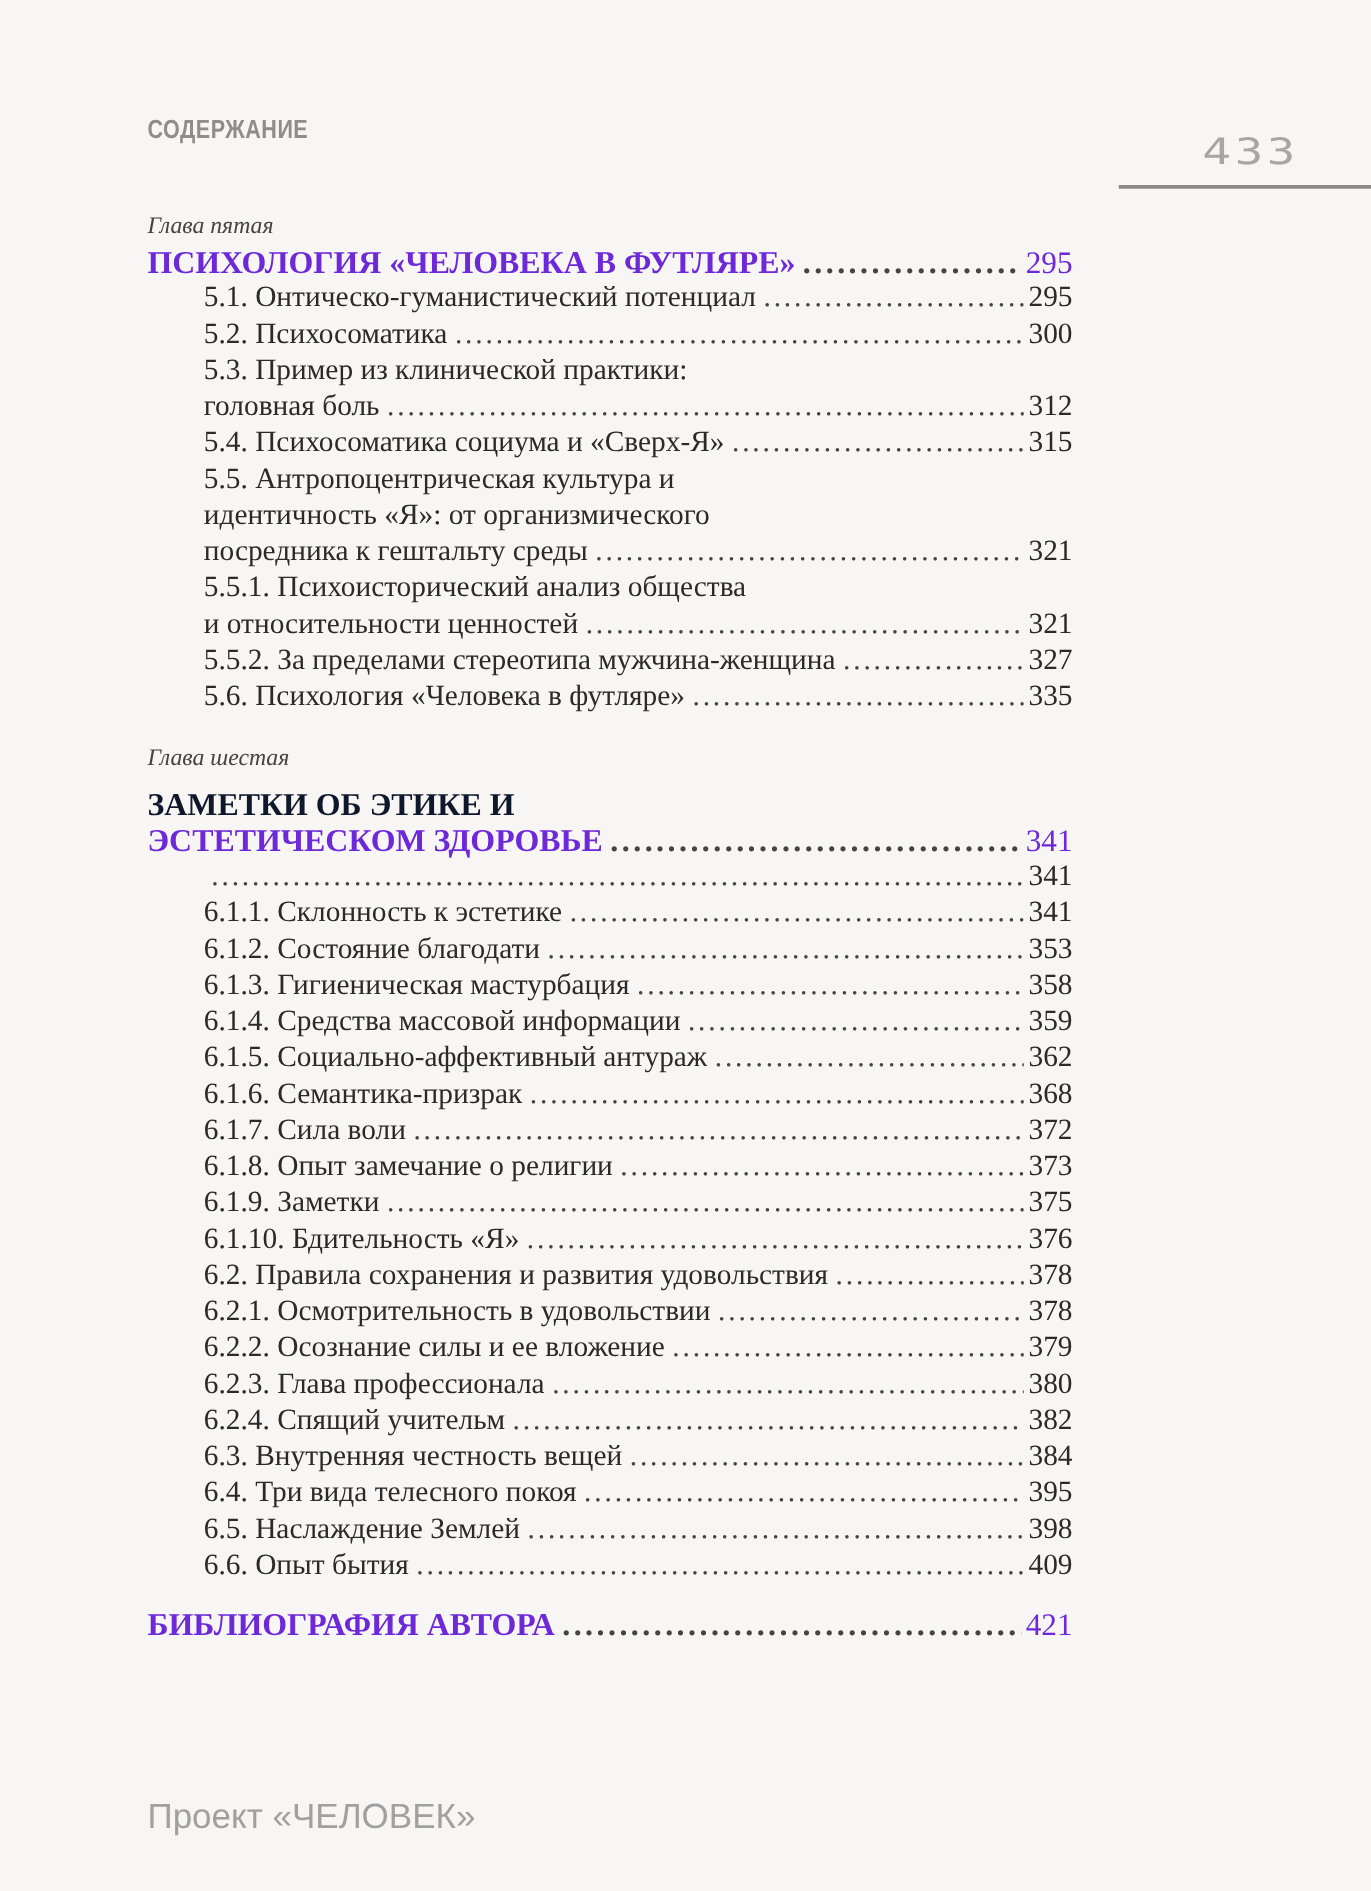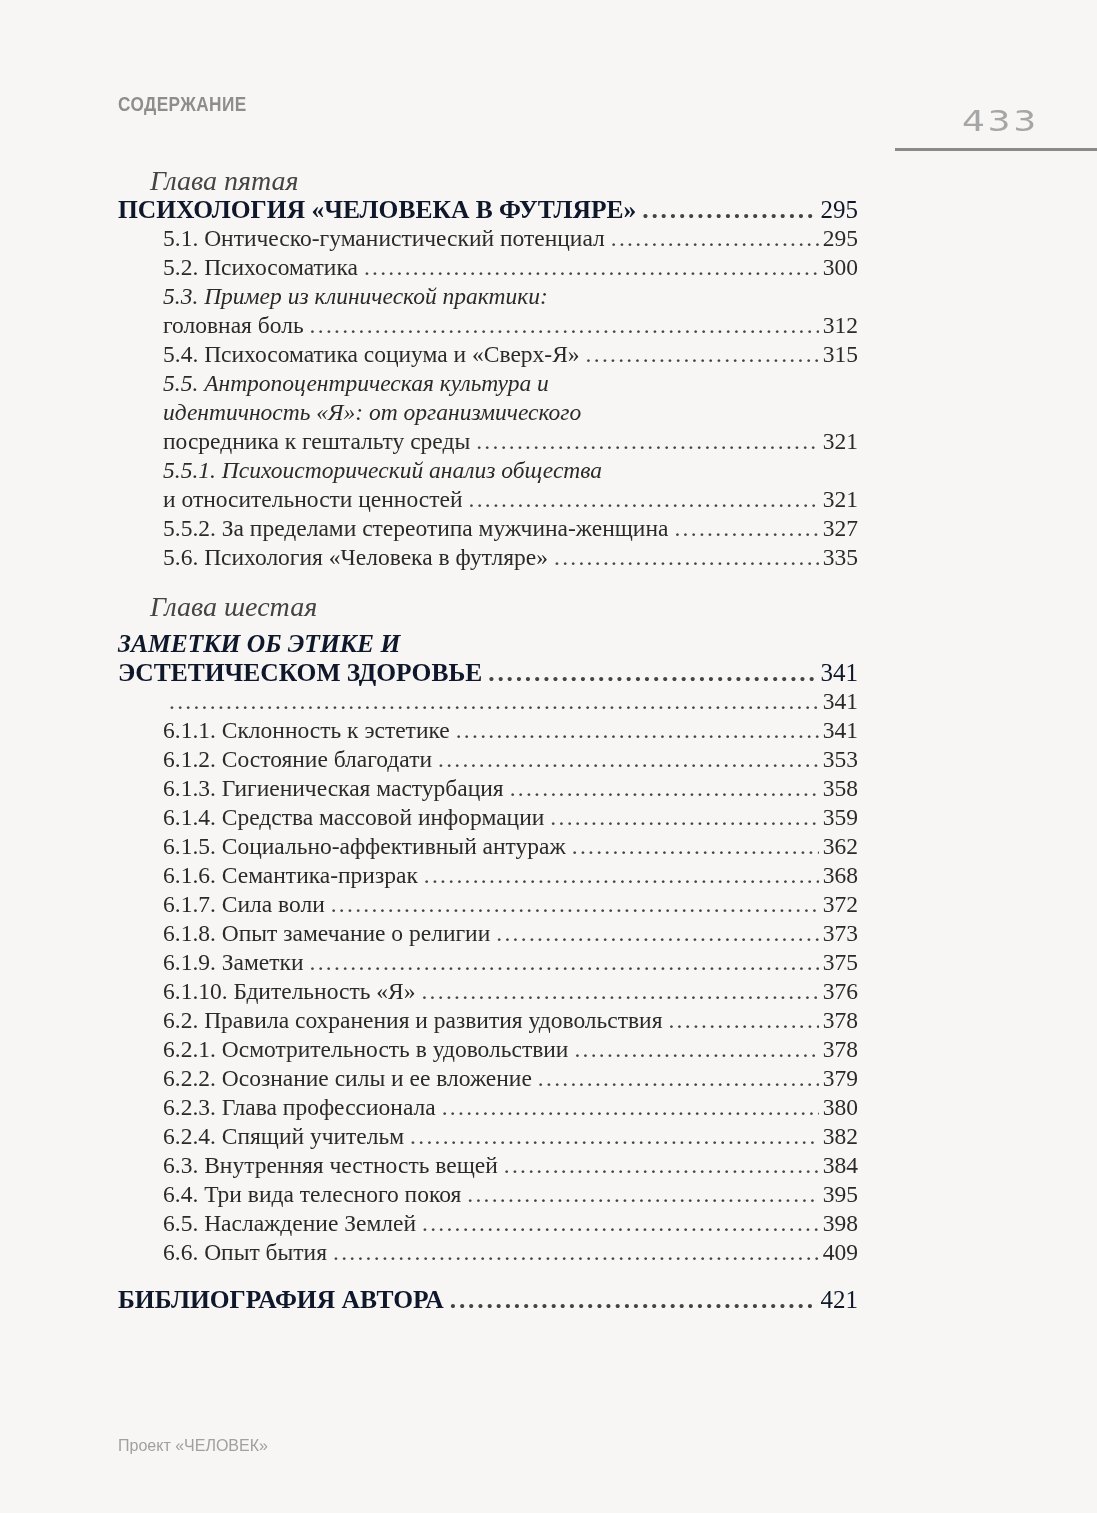--- a/index.html
+++ b/index.html
@@ -22,48 +22,48 @@
     font-family: "DejaVu Sans", "Liberation Sans", sans-serif;
     font-size: 29px; color: #a6a6a6; letter-spacing: 2px;
     transform: scaleX(1.25); transform-origin: left center;
   }
   .rule {
     position: absolute; left: 895px; top: 148px; width: 202px; height: 3px;
     background: #8a8a8a;
   }
   .toc { position: absolute; left: 118px; top: 166px; width: 740px; }
   .chapter-label {
-    font-style: italic; font-size: 28px; color: #444; height: 29px; line-height: 29px; margin-left: 32px;
+    font-style: italic; font-size: 19px; color: #444; height: 29px; line-height: 29px;
   }
   .row {
     display: flex; align-items: baseline; font-size: 23.5px; line-height: 29px; height: 29px;
     white-space: nowrap;
   }
   .row.sub { padding-left: 45px; }
-  .row.chapter { font-weight: bold; font-size: 25.5px; color: #0f172a; }
+  .row.chapter { font-weight: bold; font-size: 25.5px; color: #6d28d9; }
   .row .title { flex: 0 0 auto; }
   .row .dots {
     flex: 1 1 auto; overflow: hidden; margin: 0 4px 0 6px; color: #444;
     letter-spacing: 3.2px;
   }
   .row .dots::before {
     content: ". . . . . . . . . . . . . . . . . . . . . . . . . . . . . . . . . . . . . . . . . . . . . . . . . . . . . . . . . . . . . . . . . . . . . . . . . . . . . . . . . . . . . . . . . . . . . . . . . . . . . . . . . . . . . . . . . . . . . . . . .";
     letter-spacing: -1.8px;
   }
   .row .page { flex: 0 0 auto; font-weight: normal; font-size: 23.5px; }
   .row.chapter .page { font-size: 25px; }
-  .line-only { font-size: 23.5px; line-height: 29px; height: 29px; white-space: nowrap; font-style: italic; }
+  .line-only { font-size: 23.5px; line-height: 29px; height: 29px; white-space: nowrap; }
   .line-only.sub { padding-left: 45px; }
   .line-only.chapter { font-weight: bold; font-size: 25.5px; color: #0f172a; }
   .gap-sm { height: 12px; }
   .gap-md { height: 20px; }
   .footer {
     position: absolute; left: 118px; top: 1437px;
     font-family: "Liberation Sans", "DejaVu Sans", sans-serif;
-    font-size: 16px; color: #a0a0a0;
+    font-size: 28px; color: #a0a0a0;
   }
 </style>
 </head>
 <body>
 
 <div class="running-head">СОДЕРЖАНИЕ</div>
 <div class="page-number">433</div>
 <div class="rule"></div>
 
 <div class="toc">

